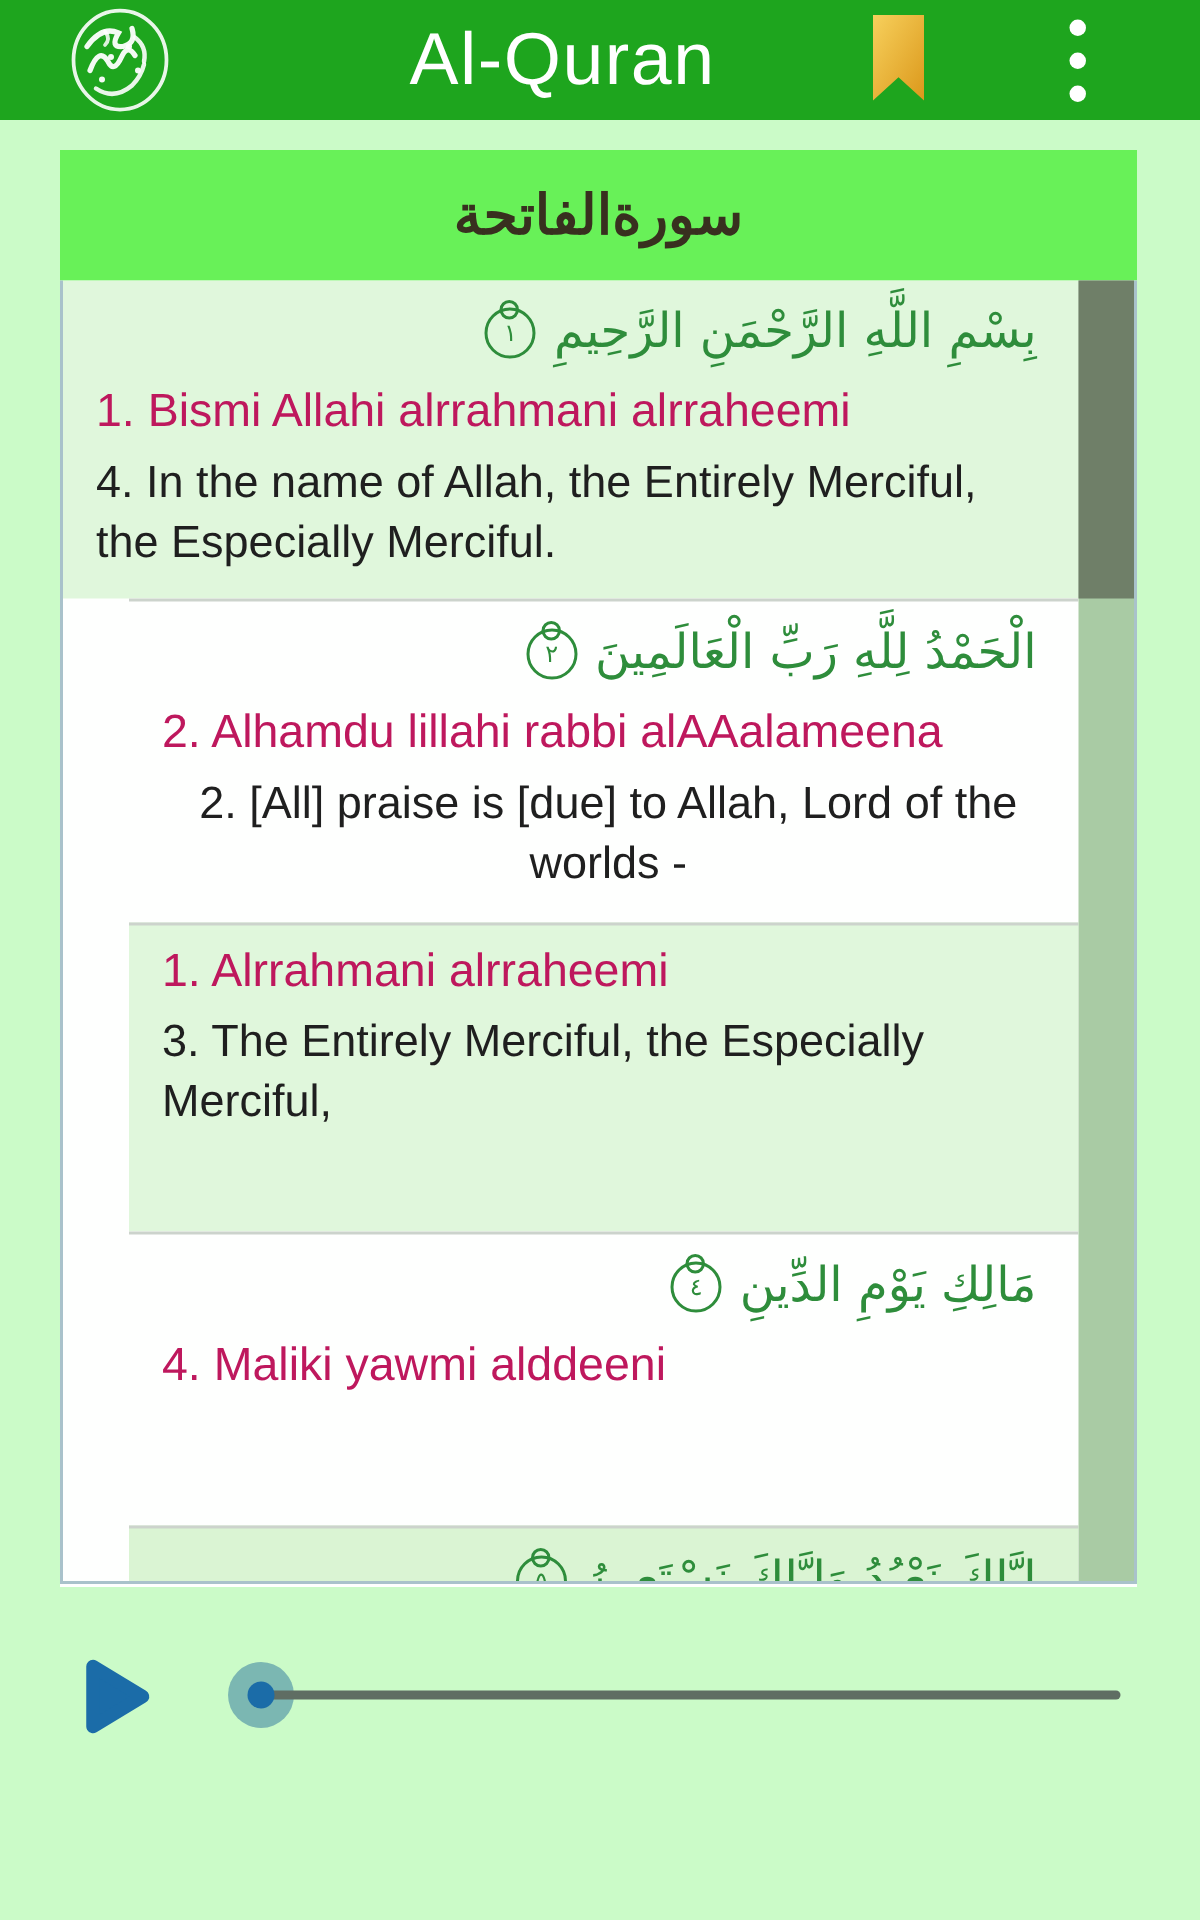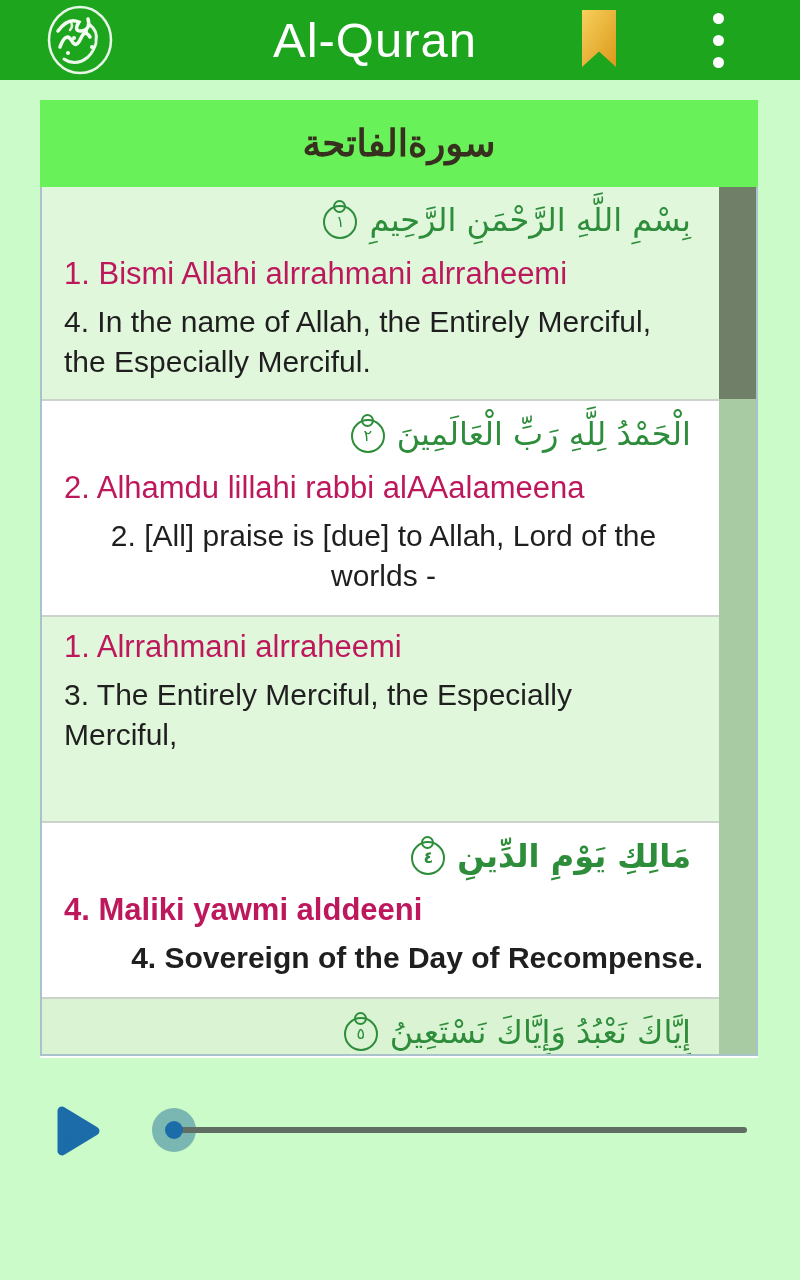--- a/index.html
+++ b/index.html
@@ -43,25 +43,25 @@
     display:flex;align-items:center;justify-content:center;
     color:#38301f;font-size:37px;font-weight:bold;
   }
   .list-wrap{
     display:flex;height:869px;
     border:2px solid #a9c2cb;border-top:none;box-sizing:border-box;
   }
   .verses{flex:1;overflow:hidden;}
   .verse-row{box-sizing:border-box;overflow:hidden;background:#fefffe;}
   .verse-row:nth-child(odd){background:#e0f7dc;}
-  .verse-row + .verse-row{border-top:2px solid #ccd3cc;}
+  .verse-row + .verse-row{border-top:2px solid #ccd3cc;margin-left:44px;}
   .verse-row:nth-child(1){height:212px;}
   .verse-row:nth-child(2){height:216px;}
   .verse-row:nth-child(3){height:206px;}
-  .verse-row:nth-child(4){height:176px;font-weight:bold;}
+  .verse-row:nth-child(4){height:196px;}
   .verse-row:nth-child(5){background:#daf4d3;}
 
   .v-arabic{
     direction:rtl;text-align:right;
     padding:9px 28px 0 20px;
     color:#2e8d3b;font-size:32px;line-height:48px;
     font-family:"DejaVu Sans", sans-serif;
   }
   .ayah-mark{
     display:inline-block;width:30px;height:30px;
@@ -176,21 +176,20 @@
     <div class="v-translit">1. Alrrahmani alrraheemi</div>
     <div class="v-translation" style="text-align: left;">3. The Entirely Merciful, the Especially
 Merciful,</div>
   </div>
 
   <div class="verse-row">
     <div class="v-arabic" dir="rtl">
       <span class="ar-text">مَالِكِ يَوْمِ الدِّينِ</span><span class="ayah-mark">٤</span>
     </div>
     <div class="v-translit">4. Maliki yawmi alddeeni</div>
-    <div class="v-translation" style="text-align: right;">4. Sovereign of the Day of Recompense.</div>
   </div>
 
   <div class="verse-row">
     <div class="v-arabic" dir="rtl">
       <span class="ar-text">إِيَّاكَ نَعْبُدُ وَإِيَّاكَ نَسْتَعِينُ</span><span class="ayah-mark">٥</span>
     </div>
 
   </div>
 </div>
       <div class="scrollbar">

